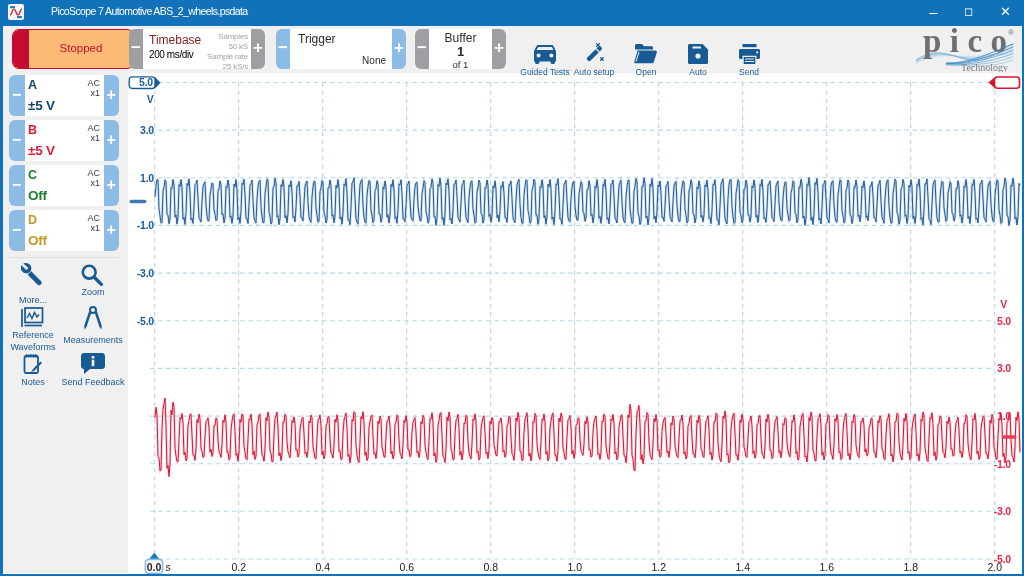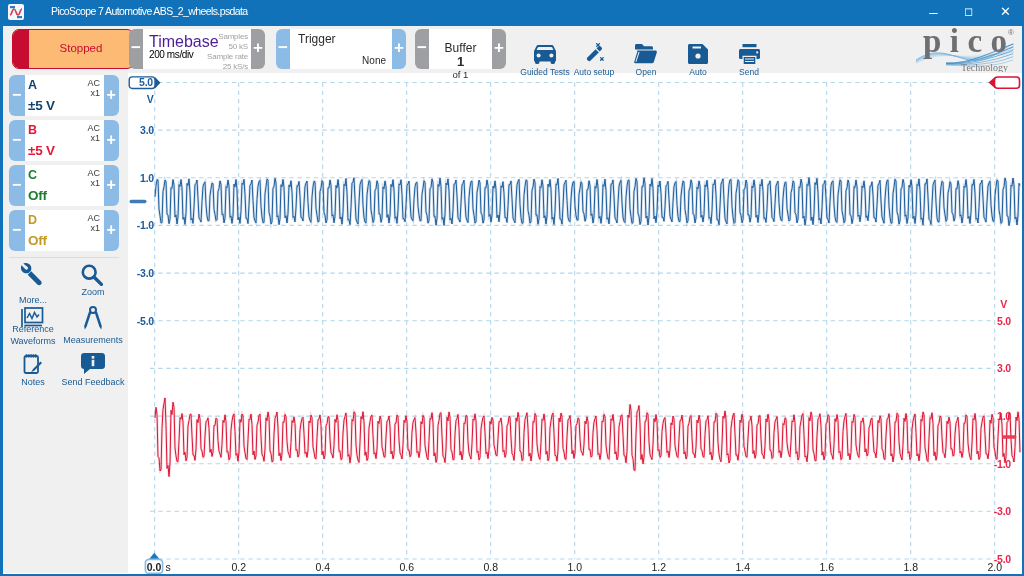--- a/index.html
+++ b/index.html
@@ -12,27 +12,27 @@
 .stopped { position:absolute; left:12px; top:3px; width:122px; height:40px; background:#fdba74; border:1.6px solid #c60c30; border-radius:7px; overflow:hidden; }
 .stopped .red { position:absolute; left:0; top:0; width:16px; height:40px; background:#c60c30; }
 .stopped .lbl { position:absolute; left:16px; right:0; top:0; bottom:0; text-align:center; line-height:37px; color:#c60c30; font-size:11.5px; }
 .grp { position:absolute; top:3px; height:40px; }
 .grp .minus,.grp .plus { position:absolute; top:0; width:14px; height:40px; color:#fff; font-size:17px; text-align:center; line-height:38px; font-weight:bold;}
 .grp .minus { left:0; border-radius:6px 0 0 6px; }
 .grp .plus { right:0; border-radius:0 6px 6px 0; }
 .grp .body { position:absolute; left:14px; right:14px; top:0; height:40px; background:#fff; }
 .gray .minus,.gray .plus { background:#9d9fa2; }
 .blue .minus,.blue .plus { background:#8cbce6; }
-.tb-title { position:absolute; left:6px; top:4px; font-size:16px; color:#4c1d95;text-align:center; }
+.tb-title { position:absolute; left:6px; top:4px; font-size:12px; color:#7f1d1d;text-align:center; }
 .tb-main { position:absolute; left:6px; top:20px; font-size:10px; letter-spacing:-0.4px; color:#000000; }
 .tb-right { position:absolute; right:3px; top:3px; font-size:8px; letter-spacing:-0.2px; color:#a2a2a2; text-align:right; line-height:10px; }
 .trg-title { position:absolute; left:8px; top:3px; font-size:12px; color:#2b2b2b; }
 .trg-none { position:absolute; right:6px; bottom:3px; font-size:10px; color:#2b2b2b; }
 .buf { text-align:center; color:#2b2b2b; }
-.buf .b1 { font-size:12px; margin-top:12px; }
+.buf .b1 { font-size:12px; margin-top:2px; }
 .buf .b2 { font-size:13px; font-weight:bold; line-height:14px; }
 .buf .b3 { font-size:9.5px; }
 .tool { position:absolute; top:16px; width:64px; height:42px; text-align:center; }
 .tool .ibox { height:21px; margin-top:2px; display:flex; align-items:center; justify-content:center; }
 .tool .tlbl { font-size:8.5px; color:#185a94; margin-top:2px; }
 .picologo { position:absolute; left:912px; top:0.5px; width:104px; height:47px; }
 .sidebar { position:absolute; left:3px; top:73px; width:125px; height:500px; background:#f0f0f0; }
 .chan { position:absolute; left:6px; width:110px; height:41px; background:#fff; border-radius:6px; overflow:hidden; }
 .chan .minus,.chan .plus { position:absolute; top:0; width:15.5px; height:41px; background:#8cbce6; color:#fff; font-size:16px; font-weight:bold; text-align:center; line-height:39px; }
 .chan .minus { left:0; }
@@ -220,21 +220,21 @@
         </svg></div>
   <div class="sbt" style="left:60px;top:214px;width:60px;">Zoom</div>
   <div style="position:absolute;left:18px;top:234px;"><svg width="24" height="22" viewBox="0 0 24 22">
           <g fill="none" stroke="#185a94" stroke-width="1.7">
             <path d="M1,2 L1,20"></path>
             <path d="M3.5,18.5 L21,18.5"></path>
             <rect x="4" y="1" width="17.5" height="14.5"></rect>
             <path d="M6,11 L8.5,6.5 L11,11.5 L13.5,5.5 L16,10 L18,7.5" stroke-width="1.5"></path>
           </g>
         </svg></div>
-  <div class="sbt" style="left:0px;top:251px;width:60px;text-align:center;">Reference<br>Waveforms</div>
+  <div class="sbt" style="left:0px;top:257px;width:60px;text-align:center;">Reference<br>Waveforms</div>
   <div style="position:absolute;left:79px;top:233px;"><svg width="22" height="24" viewBox="0 0 22 24">
           <g fill="#185a94">
             <circle cx="11" cy="4" r="3" fill="none" stroke="#185a94" stroke-width="2"></circle>
             <path d="M9.4,6.3 L4.6,20.7 L2.7,23.4 L2.2,20.0 L7.0,5.5 Z"></path>
             <path d="M12.6,6.3 L17.4,20.7 L19.3,23.4 L19.8,20.0 L15.0,5.5 Z"></path>
           </g>
         </svg></div>
   <div class="sbt" style="left:47px;top:262px;width:86px;">Measurements</div>
   <div style="position:absolute;left:19px;top:280px;"><svg width="22" height="23" viewBox="0 0 22 23">
           <g fill="none" stroke="#185a94">

